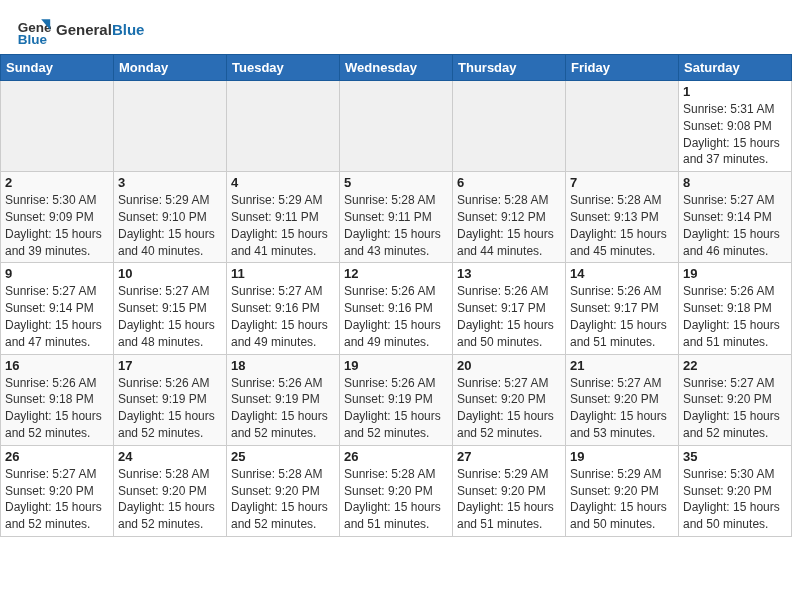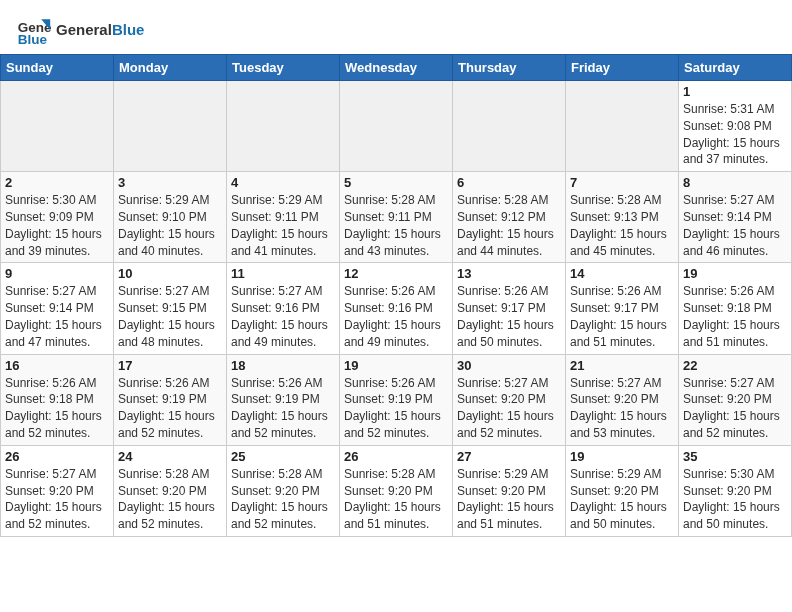--- a/index.html
+++ b/index.html
@@ -197,21 +197,21 @@
         </td>
         <td>
           <span class="day-num">18</span>
           <div class="day-info">Sunrise: 5:26 AM<br>Sunset: 9:19 PM<br>Daylight: 15 hours and 52 minutes.</div>
         </td>
         <td>
           <span class="day-num">19</span>
           <div class="day-info">Sunrise: 5:26 AM<br>Sunset: 9:19 PM<br>Daylight: 15 hours and 52 minutes.</div>
         </td>
         <td>
-          <span class="day-num">30</span>
+          <span class="day-num">20</span>
           <div class="day-info">Sunrise: 5:27 AM<br>Sunset: 9:20 PM<br>Daylight: 15 hours and 52 minutes.</div>
         </td>
         <td>
           <span class="day-num">21</span>
           <div class="day-info">Sunrise: 5:27 AM<br>Sunset: 9:20 PM<br>Daylight: 15 hours and 53 minutes.</div>
         </td>
         <td>
           <span class="day-num">22</span>
           <div class="day-info">Sunrise: 5:27 AM<br>Sunset: 9:20 PM<br>Daylight: 15 hours and 52 minutes.</div>
         </td>

